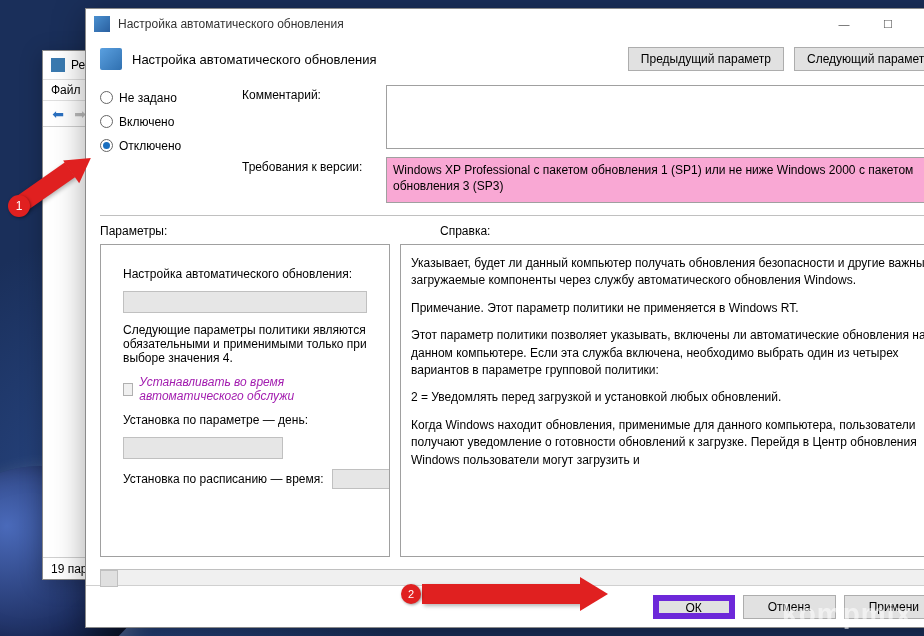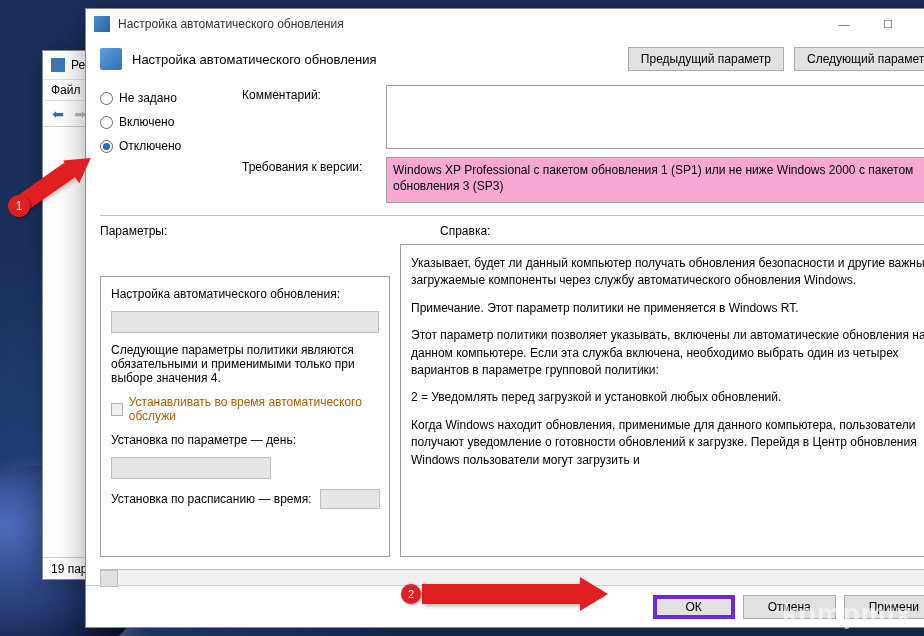--- a/index.html
+++ b/index.html
@@ -42,55 +42,55 @@
     .titlebar .title { flex: 1; font-size: 12px; color: #333; }
     .win-btn { width: 44px; height: 28px; display: flex; align-items: center; justify-content: center; font-size: 11px; color: #555; cursor: default; }
     
     .header-row { display: flex; align-items: center; padding: 8px 14px 10px 14px; gap: 10px; }
     .header-row .h-icon { width: 22px; height: 22px; background: linear-gradient(135deg,#5aa0e0,#3070b0); border-radius: 2px; }
     .header-row .h-title { flex: 1; font-size: 13px; }
     .nav-btn { min-width: 150px; height: 24px; border: 1px solid #adadad; background: #e1e1e1; font-size: 12px; padding: 0 12px; cursor: default; }
     
     .radio-row { display: flex; gap: 30px; padding: 4px 14px 2px 14px; }
     .radio-col { display: flex; flex-direction: column; gap: 10px; min-width: 112px; padding-top: 6px; }
-    .radio-item { display: flex; align-items: flex-end; gap: 6px; font-size: 12px; }
+    .radio-item { display: flex; align-items: flex-start; gap: 6px; font-size: 12px; }
     .radio { width: 13px; height: 13px; border: 1px solid #666; border-radius: 50%; display: inline-flex; align-items: center; justify-content: center; }
     .radio.checked::after { content: ''; width: 7px; height: 7px; background: #1a6fbf; border-radius: 50%; }
     
     .fields-col { flex: 1; display: flex; flex-direction: column; gap: 8px; }
     .field-row { display: flex; gap: 14px; align-items: flex-start; }
     .field-label { width: 130px; font-size: 12px; padding-top: 3px; }
     .textarea { flex: 1; height: 64px; border: 1px solid #a0a0a0; background: #fff; padding: 4px; font-size: 12px; resize: none; overflow-y: scroll; }
     .req-box { flex: 1; height: 46px; border: 1px solid #a0a0a0; background: #f9a8d4; padding: 4px 6px; font-size: 12px; line-height: 1.35; overflow-y: scroll; }
     
     .divider { height: 1px; background: #c0c0c0; margin: 10px 14px 4px 14px; }
     
     .params-header { display: flex; padding: 4px 14px 6px 14px; }
     .params-header > div:first-child { width: 300px; font-size: 12px; }
     .params-header > div:last-child { font-size: 12px; margin-left: 40px; }
     
     .panels { flex: 1; display: flex; gap: 10px; padding: 0 14px 6px 14px; min-height: 0; }
-    .panel-left { width: 290px; border: 1px solid #a0a0a0; padding: 10px; font-size: 12px; display: flex; flex-direction: column; gap: 10px; overflow: hidden; margin-top: 32px; }
+    .panel-left { width: 290px; border: 1px solid #a0a0a0; padding: 22px; font-size: 12px; display: flex; flex-direction: column; gap: 10px; overflow: hidden; }
     .panel-right { flex: 1; border: 1px solid #a0a0a0; padding: 10px; font-size: 12px; line-height: 1.45; overflow-y: scroll; }
     .panel-right p { margin-bottom: 10px; }
     
     .disabled-combo { height: 22px; border: 1px solid #c0c0c0; background: #e6e6e6; width: 100%; }
-    .disabled-text { color: #a16207; }
+    .disabled-text { color: #a21caf; font-style: italic; }
     .checkbox-row { display: flex; align-items: center; gap: 6px; }
     .checkbox { width: 13px; height: 13px; border: 1px solid #b0b0b0; background: #f0f0f0; }
     .inline-row { display: flex; align-items: center; gap: 8px; white-space: nowrap; }
     .mini-combo { height: 20px; border: 1px solid #c0c0c0; background: #e6e6e6; flex: 1; min-width: 60px; }
     
     .scrollbar-h { height: 16px; border-top: 1px solid #c0c0c0; background: #f0f0f0; margin: 6px 14px 0 14px; position: relative; }
     .scrollbar-h::before, .scrollbar-h::after { content: ''; position: absolute; top: 0; width: 16px; height: 15px; background: #e0e0e0; border: 1px solid #c0c0c0; }
     .scrollbar-h::before { left: 0; } .scrollbar-h::after { right: 0; }
     
     .footer { height: 42px; display: flex; align-items: center; justify-content: flex-end; gap: 8px; padding: 0 14px; border-top: 1px solid #d0d0d0; }
     .btn { min-width: 82px; height: 24px; border: 1px solid #adadad; background: #e1e1e1; font-size: 12px; padding: 0 24px; cursor: default; }
-    .btn.focus { border: 4px solid #6d28d9; padding: 0 13px; }
+    .btn.focus { border: 6px solid #6d28d9; padding: 0 13px; }
     
     .arrow { position: absolute; z-index: 100; }
     .arrow-body { background: #e02020; box-shadow: 2px 2px 4px rgba(0,0,0,0.3); position: absolute; }
     .arrow-head { width: 0; height: 0; position: absolute; }
     .arrow1 { left: 3px; top: 135px; width: 110px; height: 100px; }
     .arrow1 .arrow-body { width: 60px; height: 18px; left: 18px; top: 60px; transform: rotate(-35deg); transform-origin: left center; }
     .arrow1 .arrow-head { left: 64px; top: 18px; border-left: 14px solid transparent; border-right: 14px solid transparent; border-bottom: 24px solid #e02020; transform: rotate(55deg); }
     .arrow1 .badge { position: absolute; left: 5px; top: 60px; width: 22px; height: 22px; background: #e02020; border-radius: 50%; color: #fff; font-size: 12px; display: flex; align-items: center; justify-content: center; box-shadow: 1px 1px 3px rgba(0,0,0,0.4); }
     
     .arrow2 { left: 400px; top: 572px; width: 240px; height: 40px; }

